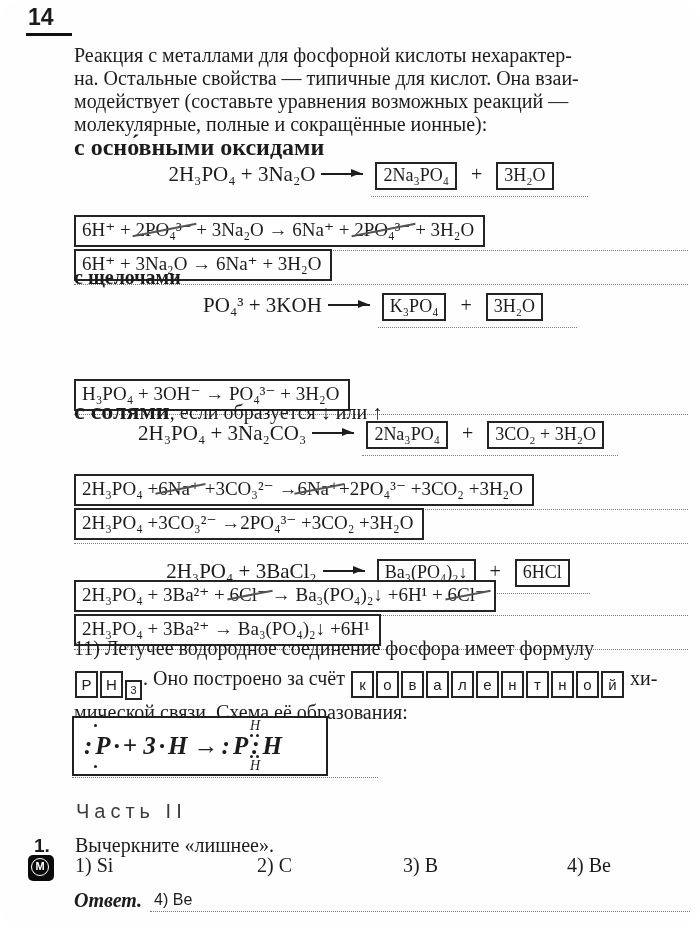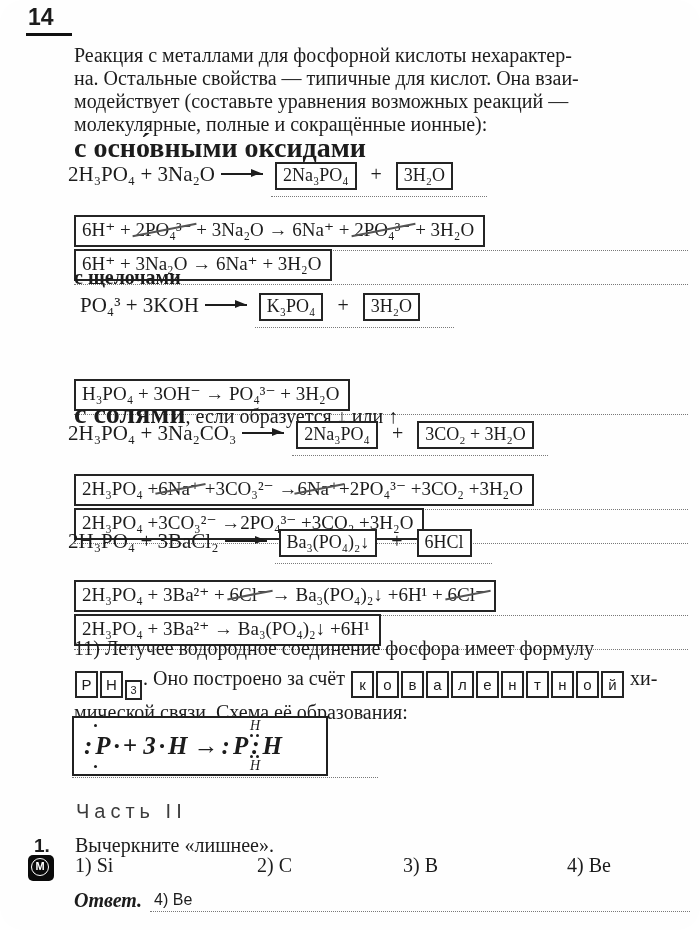--- a/index.html
+++ b/index.html
@@ -5,23 +5,23 @@
   html,body{margin:0;padding:0;background:#ffffff;}
   #page{position:relative;width:700px;height:930px;background:#fefefe;color:#1c1c1c;
         font-family:"Liberation Serif","DejaVu Serif",serif;overflow:hidden;border-radius:23px;}
   .abs{position:absolute;}
   
   #pagenum{left:26px;top:4px;font-family:"Liberation Sans",sans-serif;font-size:23px;font-weight:bold;
            border-bottom:3px solid #111;padding:0 18px 2px 2px;}
   
   #intro{left:74px;top:44px;width:616px;font-size:20px;line-height:23px;}
   #intro .bh{font-weight:bold;}
-  .bh{font-weight:bold;font-size:28px;}
+  .bh{font-weight:bold;font-size:24px;}
   
-  .mol{left:68px;width:620px;font-size:21px;white-space:nowrap;}
+  .mol{left:68px;width:620px;font-size:21px;white-space:nowrap;text-align:center;}
   .arr{display:inline-block;width:42px;height:2px;background:#1d1d1d;position:relative;
        vertical-align:6px;margin:0 8px 0 6px;}
   .arr::after{content:"";position:absolute;right:-2px;top:-4px;width:0;height:0;
        border:4.5px solid transparent;border-left:10px solid #1d1d1d;}
   .ansgroup{display:inline-block;border-bottom:1px dotted #7a7a7a;padding:0 34px 6px 4px;}
   .abox{display:inline-block;border:2px solid #242424;padding:0 6px 2px;font-size:18px;
         line-height:22px;background:#fff;}
   .plus{margin:0 14px;font-size:20px;}
   
   .rrow{left:74px;width:614px;border-bottom:1px dotted #787878;padding-bottom:3px;white-space:nowrap;}
@@ -107,21 +107,21 @@
   <div class="abs mol" style="top:421px">
     <span>2H₃PO₄ + 3Na₂CO₃</span><span class="arr"></span><span class="ansgroup" style="padding-right:14px"><span class="abox">2Na₃PO₄</span><span class="plus">+</span><span class="abox">3CO₂ + 3H₂O</span></span>
   </div>
   <div class="abs rrow" style="top:458px">
     <span class="beq"><span>2H₃PO₄ +</span><span class="x">6Na⁺</span><span> +3CO₃²⁻ →</span><span class="x">6Na⁺</span><span>+2PO₄³⁻ +3CO₂ +3H₂O</span></span>
   </div>
   <div class="abs rrow" style="top:492px">
     <span class="beq">2H₃PO₄ +3CO₃²⁻ →2PO₄³⁻ +3CO₂ +3H₂O</span>
   </div>
 
-  <div class="abs mol" style="top:529px">
+  <div class="abs mol" style="top:559px">
     <span>2H₃PO₄ + 3BaCl₂</span><span class="arr"></span><span class="ansgroup" style="padding-right:20px"><span class="abox">Ba₃(PO₄)₂↓</span><span class="plus">+</span><span class="abox">6HCl</span></span>
   </div>
   <div class="abs rrow" style="top:564px">
     <span class="beq"><span>2H₃PO₄ + 3Ba²⁺ + </span><span class="x">6Cl⁻</span><span> → Ba₃(PO₄)₂↓ +6H¹ + </span><span class="x">6Cl⁻</span></span>
   </div>
   <div class="abs rrow" style="top:598px">
     <span class="beq">2H₃PO₄ + 3Ba²⁺ → Ba₃(PO₄)₂↓ +6H¹</span>
   </div>
 
   <div id="q11" class="abs">

